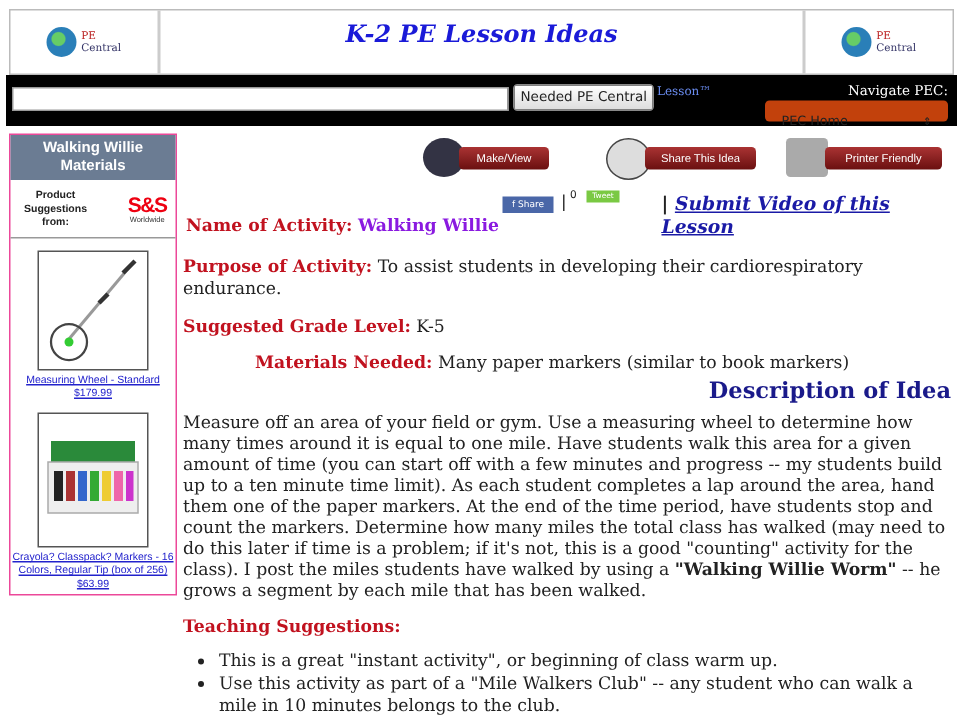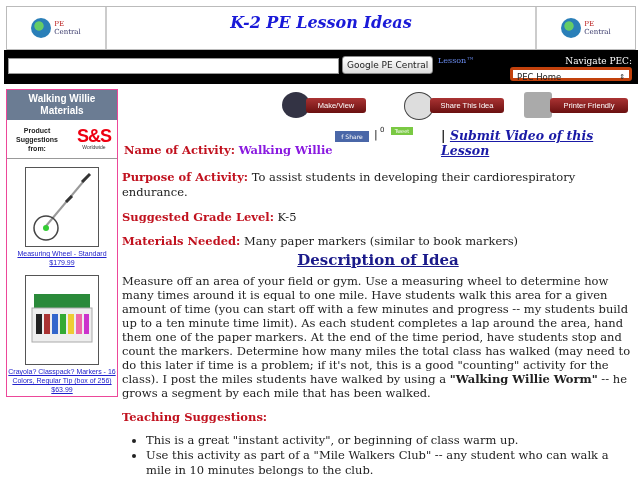--- a/index.html
+++ b/index.html
@@ -11,43 +11,43 @@
   .globe { width:20px; height:20px; border-radius:50%; background:radial-gradient(circle at 40% 40%, #6c6 0 25%, #2a7fb8 30% 100%); margin-right:3px; }
   .logotxt { font-size:7px; line-height:8px; font-family:"DejaVu Serif", serif; }
   .logotxt .pe { color:#b22; }
   .logotxt .central { color:#336; }
   .title { position:absolute; left:100px; right:100px; top:0; height:42px; text-align:center; font-size:16px; font-weight:bold; font-style:italic; color:#1a1ad8; line-height:32px; font-family:"DejaVu Serif", serif; }
   .bar { position:absolute; top:50px; left:4px; width:634px; height:34px; background:#000; }
   .search-input { position:absolute; left:4px; top:8px; width:325px; height:12px; background:#fff; border:1px solid #999; }
   .search-btn { position:absolute; left:338px; top:6px; height:16px; padding:0 4px; background:linear-gradient(#fff,#ddd); border:1px solid #888; border-radius:3px; font-family:"DejaVu Sans", sans-serif; font-size:9px; line-height:16px; color:#222; }
   .google { position:absolute; left:434px; top:6px; font-size:8px; color:#6a8cf0; font-family:"DejaVu Serif", serif; }
   .nav-label { position:absolute; right:6px; top:6px; color:#fff; font-size:9px; font-family:"DejaVu Serif", serif; }
-  .nav-select { position:absolute; right:6px; top:17px; width:122px; height:14px; background:#fff; border:3px solid #c2410c; border-radius:3px; font-family:"DejaVu Sans", sans-serif; font-size:8.5px; line-height:14px; padding-left:4px; box-sizing:border-box; color:#222; }
+  .nav-select { position:absolute; right:6px; top:17px; width:122px; height:14px; background:#fff; border:7px solid #c2410c; border-radius:3px; font-family:"DejaVu Sans", sans-serif; font-size:8.5px; line-height:14px; padding-left:4px; box-sizing:border-box; color:#222; }
   .nav-select .arr { position:absolute; right:4px; top:0; font-size:7px; }
   .side { position:absolute; top:89px; left:6px; width:110px; height:306px; border:1px solid #ec4899; background:#fff; font-family:"Liberation Sans", sans-serif; }
   .side-h { background:#6b7c93; color:#fff; font-weight:bold; font-size:10px; text-align:center; padding:3px 2px; line-height:12px; }
   .prod-row { display:flex; align-items:center; justify-content:space-between; padding:4px 6px; border-bottom:1px solid #999; height:30px; }
   .prod-txt { font-size:7px; font-weight:bold; text-align:center; line-height:9px; color:#222; }
   .sns { text-align:center; }
-  .sns .big { color:#e01; font-weight:bold; font-size:18px; line-height:16px; letter-spacing:-1px; }
+  .sns .big { color:#e01; font-weight:bold; font-size:14px; line-height:16px; letter-spacing:-1px; }
   .sns .small { color:#333; font-size:5px; }
   .pimg { width:72px; height:78px; border:1px solid #555; margin:8px auto 2px; position:relative; background:#fff; }
   .plink { font-size:7px; color:#22c; text-decoration:underline; text-align:center; line-height:9px; display:block; }
   .actions { position:absolute; top:92px; left:280px; width:360px; height:30px; }
   .act-btn { position:absolute; top:6px; height:15px; background:linear-gradient(#a33,#6a1010); border-radius:3px; color:#fff; font-size:7.5px; font-family:"Liberation Sans", sans-serif; line-height:15px; text-align:center; }
   .act-icon { position:absolute; top:0; width:28px; height:26px; border-radius:50%; }
   .social { position:absolute; top:127px; left:330px; font-family:"DejaVu Sans", sans-serif; }
   .fb { position:absolute; left:5px; top:4px; width:34px; height:11px; background:#4a67a8; color:#fff; font-size:6px; line-height:11px; text-align:center; }
   .tweet { position:absolute; left:61px; top:0; width:22px; height:8px; background:#7ac943; color:#fff; font-size:5px; line-height:8px; text-align:center; }
   .submit { position:absolute; left:441px; top:128px; font-size:12.5px; font-weight:bold; font-family:"DejaVu Serif", serif; color:#222;font-style:italic; }
   .submit a { color:#1a1aa6; text-decoration:underline; }
   .main { position:absolute; left:122px; top:143px; width:512px; font-size:11.5px; line-height:15px; }
   .lbl { color:#c1121f; font-weight:bold; }
   p { margin:0; }
-  .desc-h { text-align:center; font-size:15px; font-weight:bold; color:#1a1a8a; text-decoration:underline; margin:0; }
+  .desc-h { text-align:right; font-size:15px; font-weight:bold; color:#1a1a8a; margin:0; }
   ul { margin:0; padding-left:24px; }
 </style>
 </head>
 <body>
 
 <div class="hdr">
   <div class="logo l">
     <div class="globe"></div>
     <div class="logotxt">
         <div class="pe">PE</div>
@@ -59,21 +59,21 @@
     <div class="globe"></div>
     <div class="logotxt">
         <div class="pe">PE</div>
         <div class="central">Central</div>
       </div>
   </div>
 </div>
 
 <div class="bar">
   <input class="search-input" value="" style="">
-  <div class="search-btn">Google PE Central</div>
+  <div class="search-btn">Needed PE Central</div>
   <div class="google">Lesson™</div>
   <div class="nav-label">Navigate PEC:</div>
   <div class="nav-select"><span>PEC Home</span><span class="arr">⇕</span></div>
 </div>
 
 <div class="side">
   <div class="side-h">Walking Willie Materials</div>
   <div class="prod-row">
     <div class="prod-txt" style="width:48px">Product Suggestions from:</div>
     <div class="sns">
@@ -127,21 +127,21 @@
   <span style="position:absolute;left:44px;top:1px;font-size:11px;">|</span>
   <span style="position:absolute;left:50px;top:-1px;font-size:7px;">0</span>
   <div class="tweet">Tweet</div>
 </div>
 <div class="submit"><span>|</span> <a>Submit Video of this Lesson</a></div>
 
 <div class="main">
   <p style="margin-left:2px;margin-bottom:12px;"><span class="lbl">Name of Activity:</span> <span style="color:#8a1ae0;font-weight:bold;">Walking Willie</span></p>
   <p style="margin-bottom:10px;"><span class="lbl">Purpose of Activity:</span> <span>To assist students in developing their cardiorespiratory endurance.</span></p>
   <p style="margin-bottom:9px;"><span class="lbl">Suggested Grade Level:</span> <span>K-5</span></p>
-  <p style="margin-bottom:4px;"><span class="lbl">Materials Needed:</span> <span>Many paper markers (similar to book markers)</span></p>
+  <p style="margin-bottom:4px;margin-left:48px;"><span class="lbl">Materials Needed:</span> <span>Many paper markers (similar to book markers)</span></p>
   <h3 class="desc-h" style="margin-bottom:6px;">Description of Idea</h3>
   <p style="margin-bottom:10px;font-size:11.5px;line-height:14px;"><span>Measure off an area of your field or gym. Use a measuring wheel to determine how many times around it is equal to one mile. Have students walk this area for a given amount of time (you can start off with a few minutes and progress -- my students build up to a ten minute time limit). As each student completes a lap around the area, hand them one of the paper markers. At the end of the time period, have students stop and count the markers. Determine how many miles the total class has walked (may need to do this later if time is a problem; if it's not, this is a good "counting" activity for the class). I post the miles students have walked by using a</span> <b>"Walking Willie Worm"</b> <span>-- he grows a segment by each mile that has been walked.</span></p>
   <p class="lbl" style="margin-bottom:8px;">Teaching Suggestions:</p>
   <ul>
     <li>This is a great "instant activity", or beginning of class warm up.</li>
     <li>Use this activity as part of a "Mile Walkers Club" -- any student who can walk a mile in 10 minutes belongs to the club.</li>
   </ul>
 </div>
 
 </body></html>

